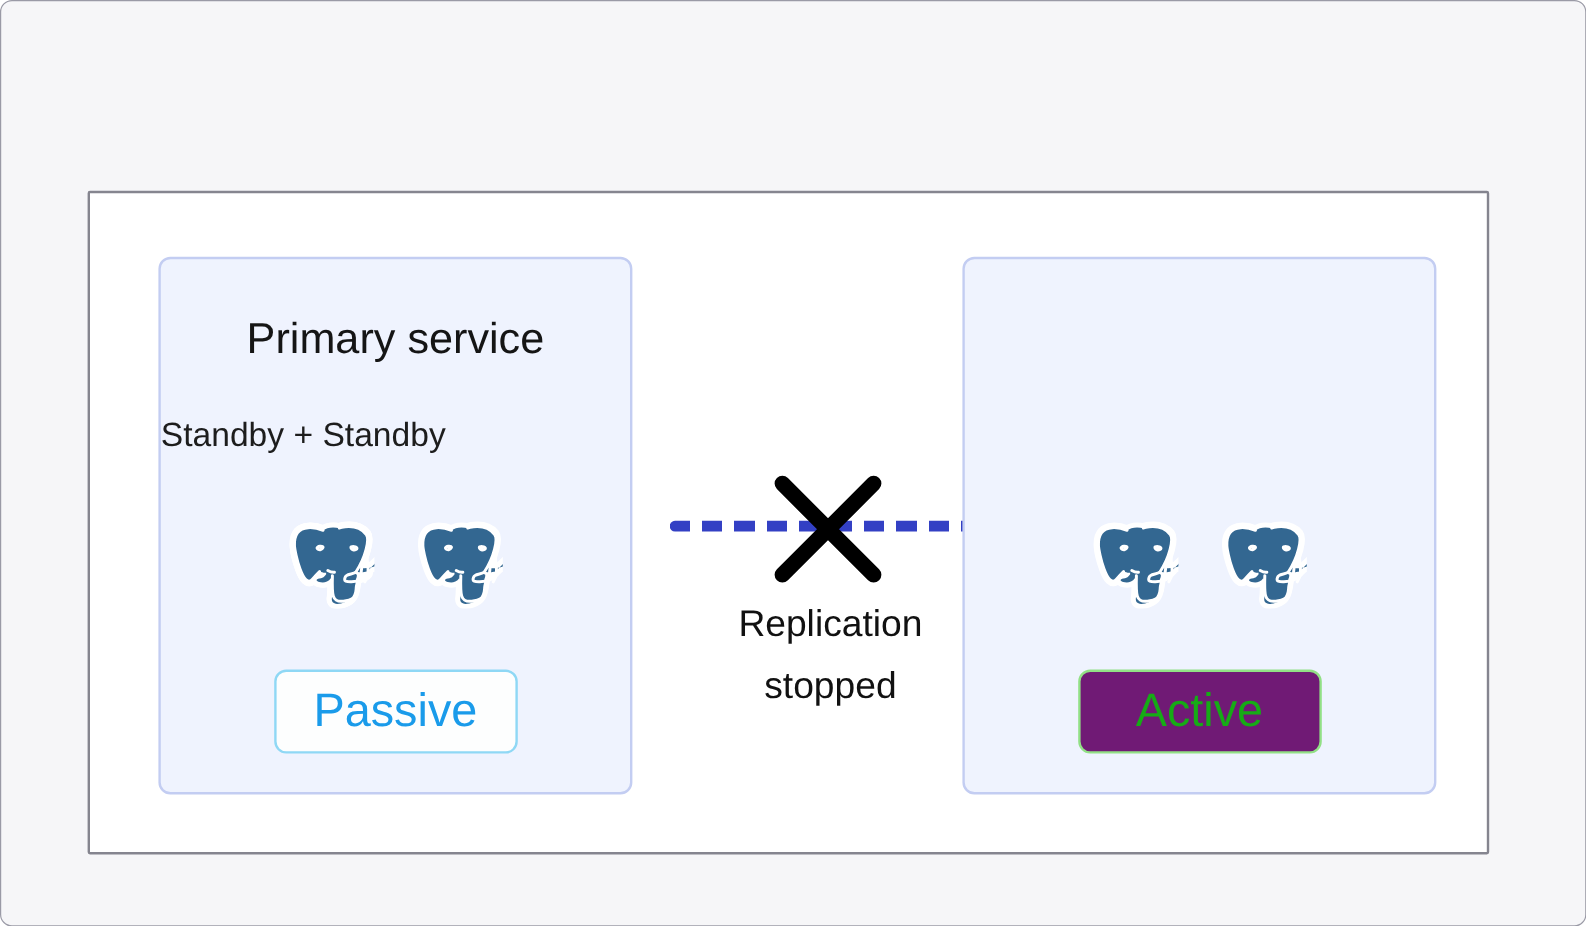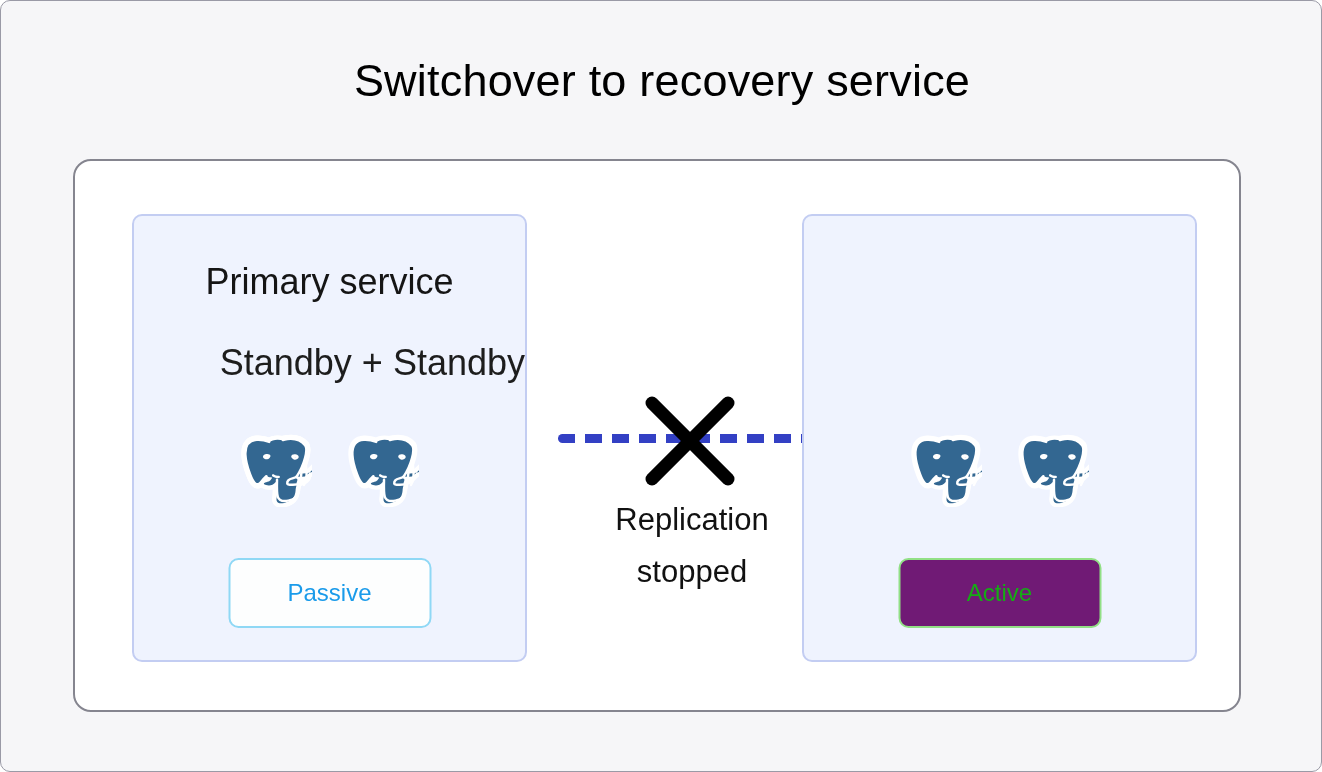--- a/index.html
+++ b/index.html
@@ -40,21 +40,21 @@
   
   #panel {
     position: absolute;
     left: 72px;
     top: 158px;
     width: 1168px;
     height: 553px;
     box-sizing: border-box;
     background: #ffffff;
     border: 2px solid #85858f;
-    border-radius: 18px;
+    border-radius: 2px;
   }
 
   
   .service-card {
     position: absolute;
     top: 53px;               
     width: 395px;
     height: 448px;           
     box-sizing: border-box;
     background: #eff3fe;
@@ -73,22 +73,22 @@
     font-size: 36px;
     line-height: 44px;
     font-weight: 400;
     color: #151515;
   }
   .card-subtitle {
     position: absolute;
     left: 0;
     top: 130px;
     width: 100%;
-    text-align: right;
-    font-size: 36px;
+    text-align: left;
+    font-size: 28px;
     line-height: 34px;
     font-weight: 400;
     color: #1d1d1d;
   }
 
   
   .node-row {
     position: absolute;
     left: 0;
     top: 213px;
@@ -105,21 +105,21 @@
     left: 50%;
     transform: translateX(-50%);
     top: 342px;
     width: 203px;
     height: 70px;
     box-sizing: border-box;
     border-radius: 10px;
     display: flex;
     align-items: center;
     justify-content: center;
-    font-size: 24px;
+    font-size: 39px;
     line-height: 40px;
     font-weight: 400;
   }
   #badge-passive {
     background: #fdfefe;
     border: 2px solid #8fd8f5;
     color: #1a9bea;
   }
   #badge-active {
     background: #701a75;
@@ -160,21 +160,20 @@
     font-size: 31px;
     line-height: 52px;
     color: #111111;
   }
 </style>
 </head>
 <body>
 
 <div id="frame" style="background: rgb(246, 246, 248);">
 
-  <div id="diagram-title">Switchover to recovery service</div>
 
   <div id="panel" style="background: rgb(255, 255, 255); border-color: rgb(133, 133, 143);">
 
     <div class="service-card" id="card-primary" style="background: rgb(239, 243, 254); border-color: rgb(195, 205, 242);">
       <div class="card-title">Primary service</div>
       <div class="card-subtitle">Standby + Standby</div>
 
       <div class="node-row">
         <svg class="pg-node" viewBox="0 0 64 68" aria-hidden="true">
           <g stroke="#ffffff" stroke-width="7.6" stroke-linejoin="round" stroke-linecap="round" fill="none">

